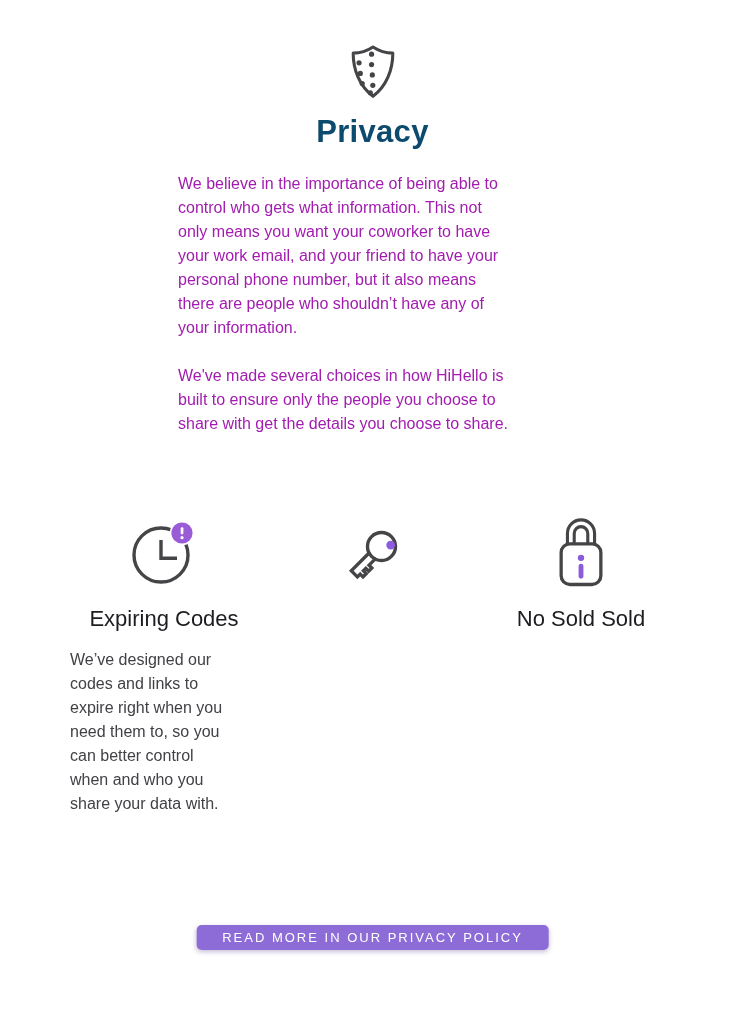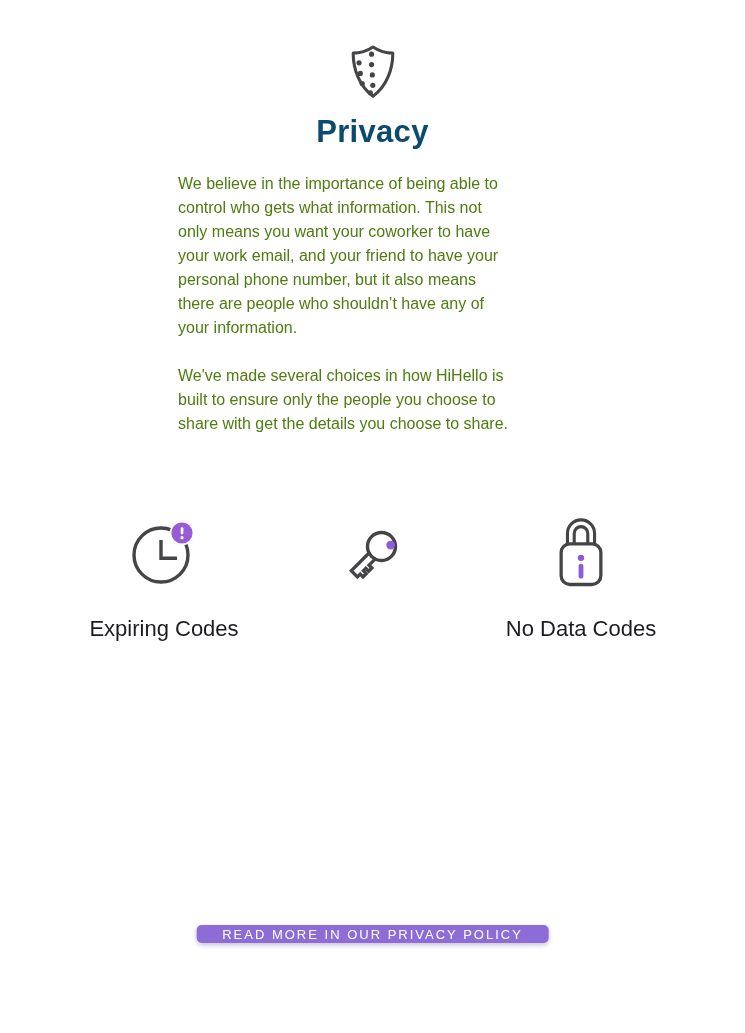--- a/index.html
+++ b/index.html
@@ -17,49 +17,49 @@
     position: absolute; top: 43px; left: 50%; transform: translateX(-50%);
   }
   .page-title {
     position: absolute; top: 114px; left: 0; width: 100%;
     text-align: center;
     font-size: 31px; font-weight: 600; color: #0c4a6e;
     letter-spacing: 0.3px;
   }
   .intro {
     position: absolute; top: 172px; left: 178px; width: 400px;
-    font-size: 16px; line-height: 24px; color: #4d7c0f;
+    font-size: 16px; line-height: 24px; color: #a21caf;
     white-space: pre-line;
   }
 
   .features {
     position: absolute; top: 518px; left: 0; right: 0;
     display: flex; justify-content: space-between;
     padding: 0 70px;
   }
   .feature {
     width: 188px; display: flex; flex-direction: column; align-items: center;
   }
   .feature-icon {
     height: 70px; display: flex; align-items: center; justify-content: center;
   }
   .feature-title {
-    margin-top: 26px;
+    margin-top: 16px;
     font-size: 22px; font-weight: 500; color: #1c1c21;
     text-align: center; line-height: 30px; white-space: nowrap;
   }
   .feature-desc {
     margin-top: 14px; align-self: flex-start;
     font-size: 16px; line-height: 24px; color: #414146;
     text-align: left; white-space: pre-line;
   }
 
   .cta-button {
     position: absolute; top: 925px; left: 50%; transform: translateX(-50%);
-    height: 18px; padding: 0 26px;
+    height: 25px; padding: 0 26px;
     display: flex; align-items: center; justify-content: center;
     background: #8d6cd8; color: #ffffff;
     border: none; border-radius: 5px;
     font-family: "Liberation Sans", sans-serif;
     font-size: 13px; letter-spacing: 2px; white-space: nowrap;
     box-shadow: 0 2px 5px rgba(60, 30, 120, 0.28);
     cursor: pointer;
   }
 
   svg { display: block; }
@@ -106,20 +106,27 @@
         <svg width="66" height="66" viewBox="0 0 66 66" fill="none">
           <circle cx="30" cy="35" r="27" stroke="#454548" stroke-width="3.4"></circle>
           <path d="M30 20 L30 38.3 L46 38.3" stroke="#454548" stroke-width="3.4" stroke-linejoin="miter"></path>
           <circle cx="51" cy="13" r="12.2" fill="#ffffff"></circle>
           <circle cx="51" cy="13" r="10.6" fill="#9a5cd6"></circle>
           <rect x="49.7" y="7.2" width="2.7" height="7.2" rx="1.3" fill="#ffffff"></rect>
           <circle cx="51" cy="17.7" r="1.6" fill="#ffffff"></circle>
         </svg>
       </div>
       <div class="feature-title">Expiring Codes</div>
+      <div class="feature-desc">We’ve designed our
+codes and links to
+expire right when you
+need them to, so you
+can better control
+when and who you
+share your data with.</div>
     </div>
 
     <div class="feature">
       <div class="feature-icon">
         <svg width="66" height="66" viewBox="0 0 66 66" fill="none">
           <g transform="rotate(-45 33 35)">
             <circle cx="45" cy="35" r="14" stroke="#454548" stroke-width="3.4"></circle>
             <path d="M33 30.8 L6.5 30.8 L6.5 39.4 L10.5 39.4 L10.5 43.4 L15 43.4 L15 39.4 L18.5 39.4 L18.5 43.4 L23 43.4 L23 39.4 L33 39.4" stroke="#454548" stroke-width="3.3" stroke-linejoin="miter" fill="none"></path>
             <circle cx="52.5" cy="40.5" r="4.4" fill="#8b5ce0"></circle>
           </g>
@@ -130,20 +137,20 @@
     <div class="feature">
       <div class="feature-icon">
         <svg width="62" height="70" viewBox="0 0 64 72" fill="none">
           <path d="M18 28 L18 15.8 A14 14 0 0 1 46 15.8 L46 28" stroke="#454548" stroke-width="3.2"></path>
           <path d="M25 28 L25 15.8 A7 7 0 0 1 39 15.8 L39 28" stroke="#454548" stroke-width="3.2"></path>
           <rect x="11.5" y="26.5" width="41" height="42" rx="9" fill="#ffffff" stroke="#454548" stroke-width="3.4"></rect>
           <circle cx="32" cy="41" r="3.3" fill="#8b5cd9"></circle>
           <rect x="29.5" y="47" width="5" height="15.5" rx="2.5" fill="#8b5cd9"></rect>
         </svg>
       </div>
-      <div class="feature-title">No Data Codes</div>
+      <div class="feature-title">No Sold Sold</div>
     </div>
 
   </div>
 
   <button class="cta-button">READ MORE IN OUR PRIVACY POLICY</button>
 
 </div>
 
 </body></html>

